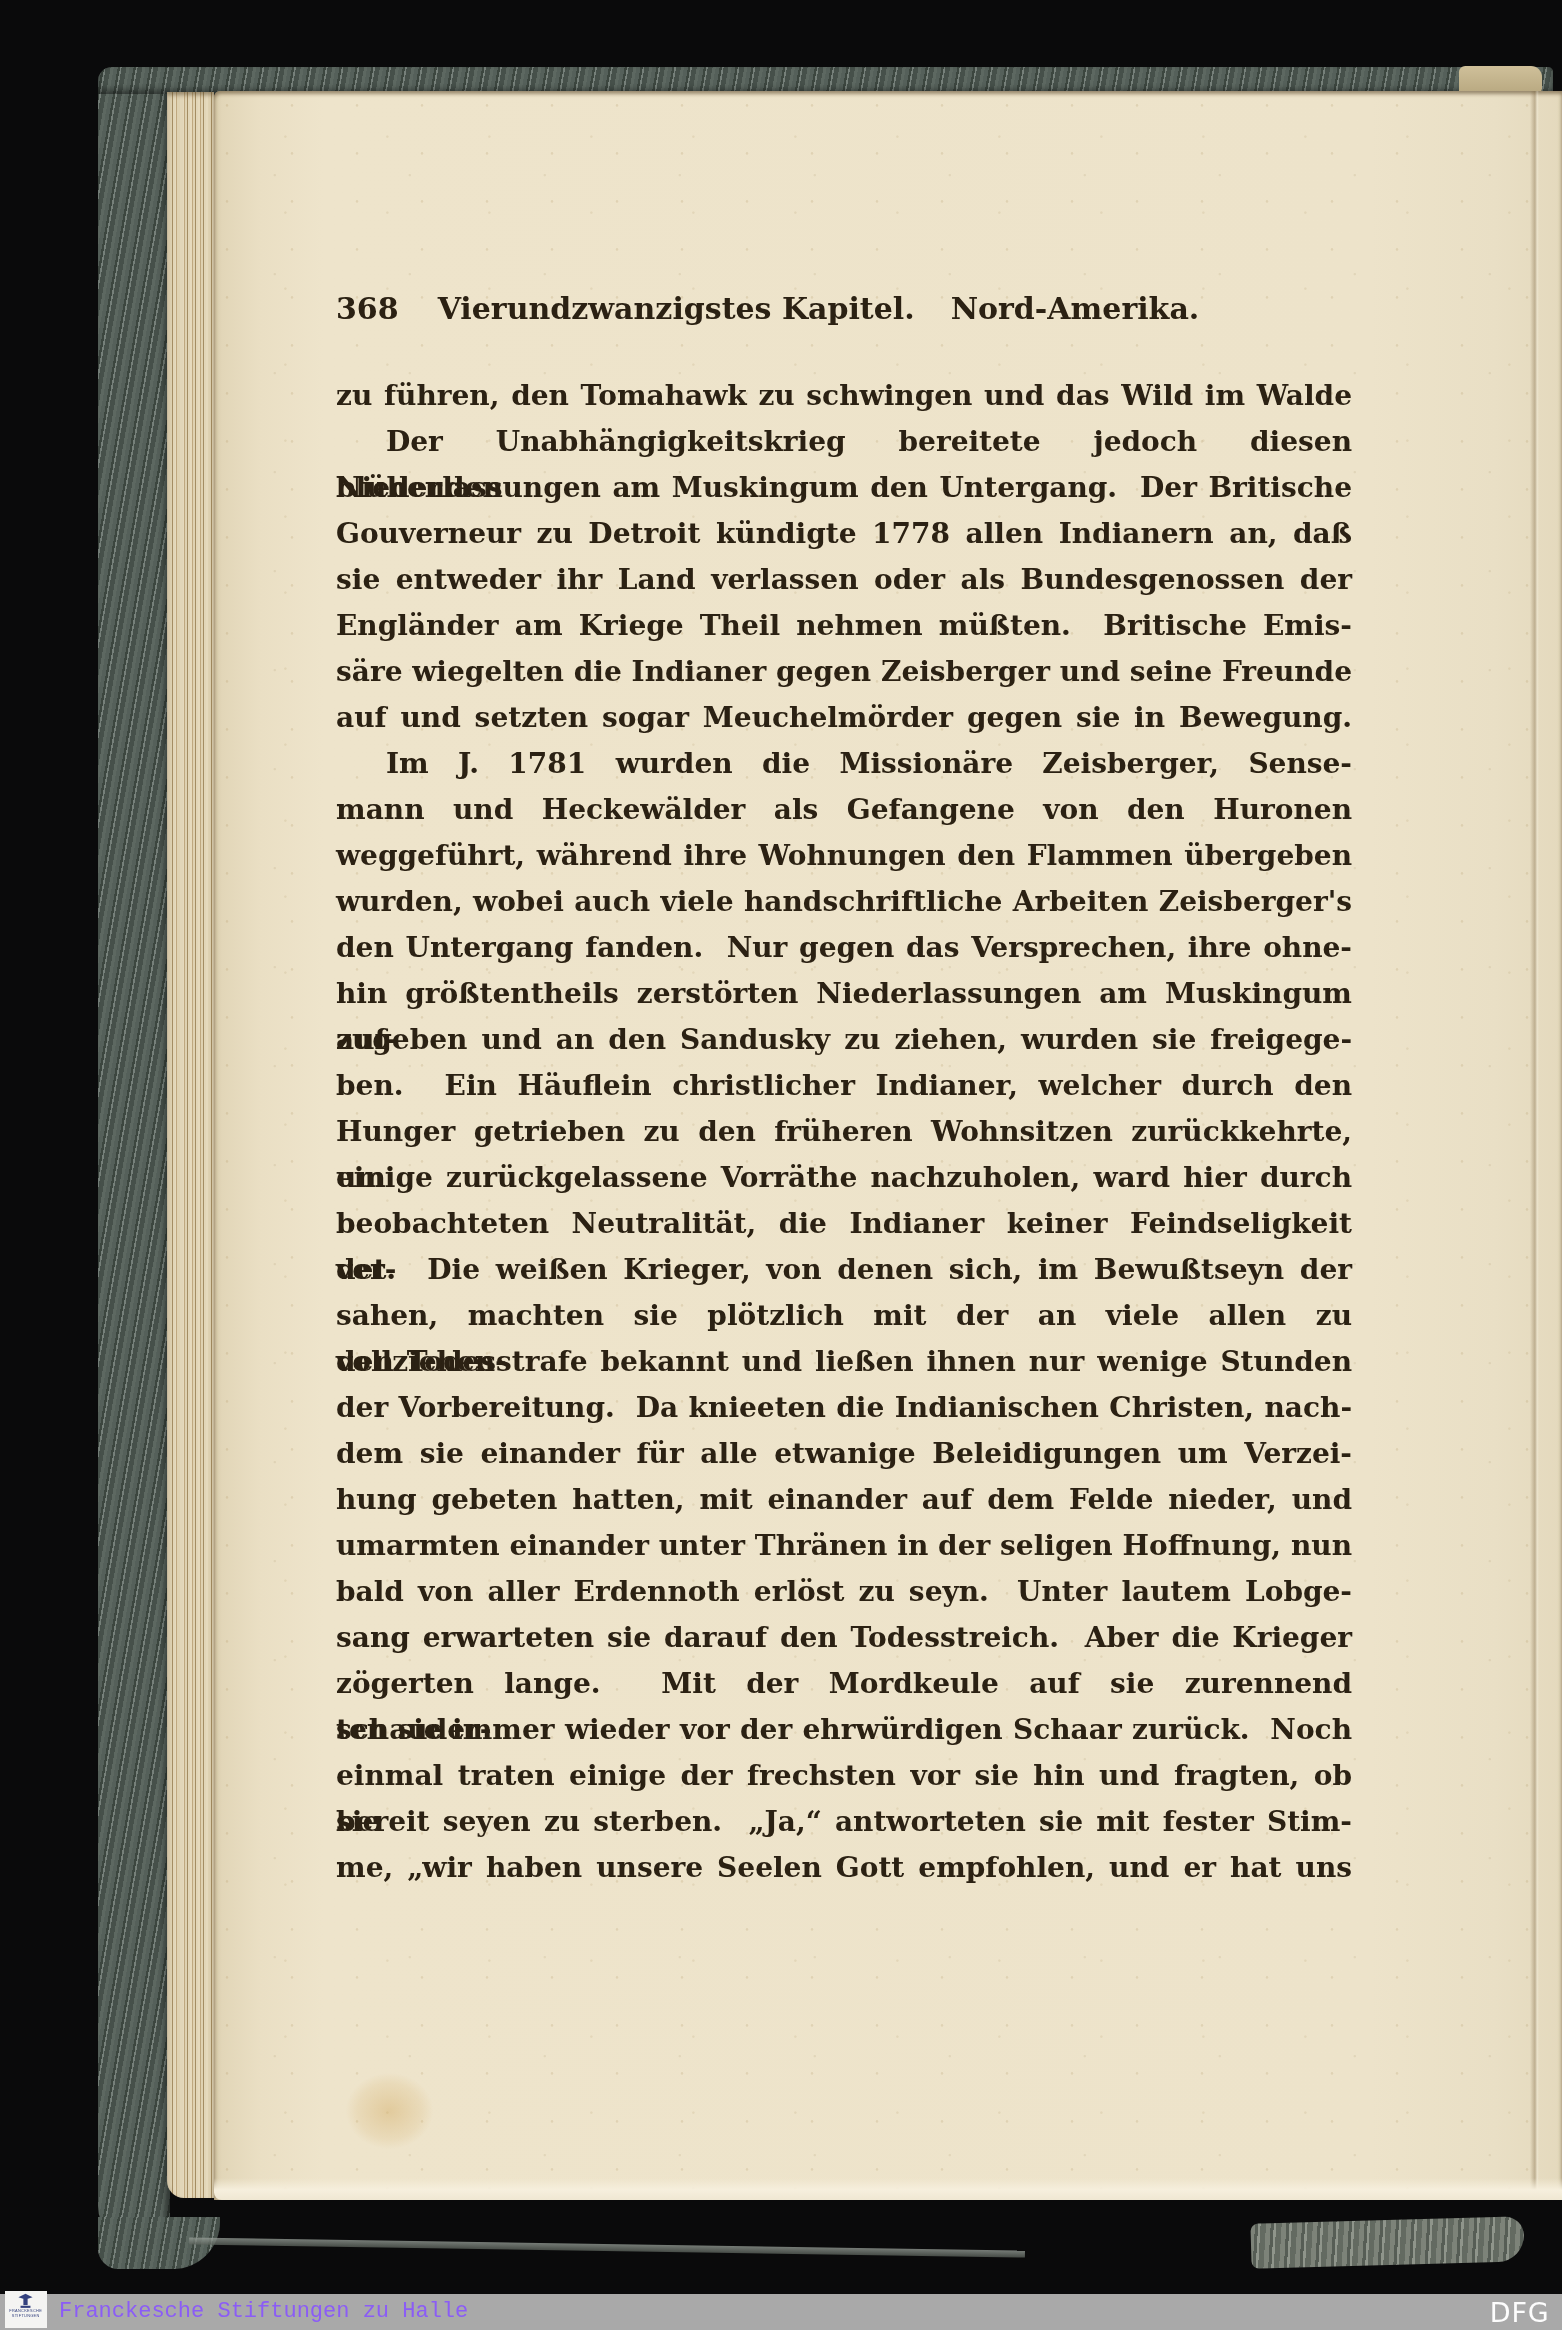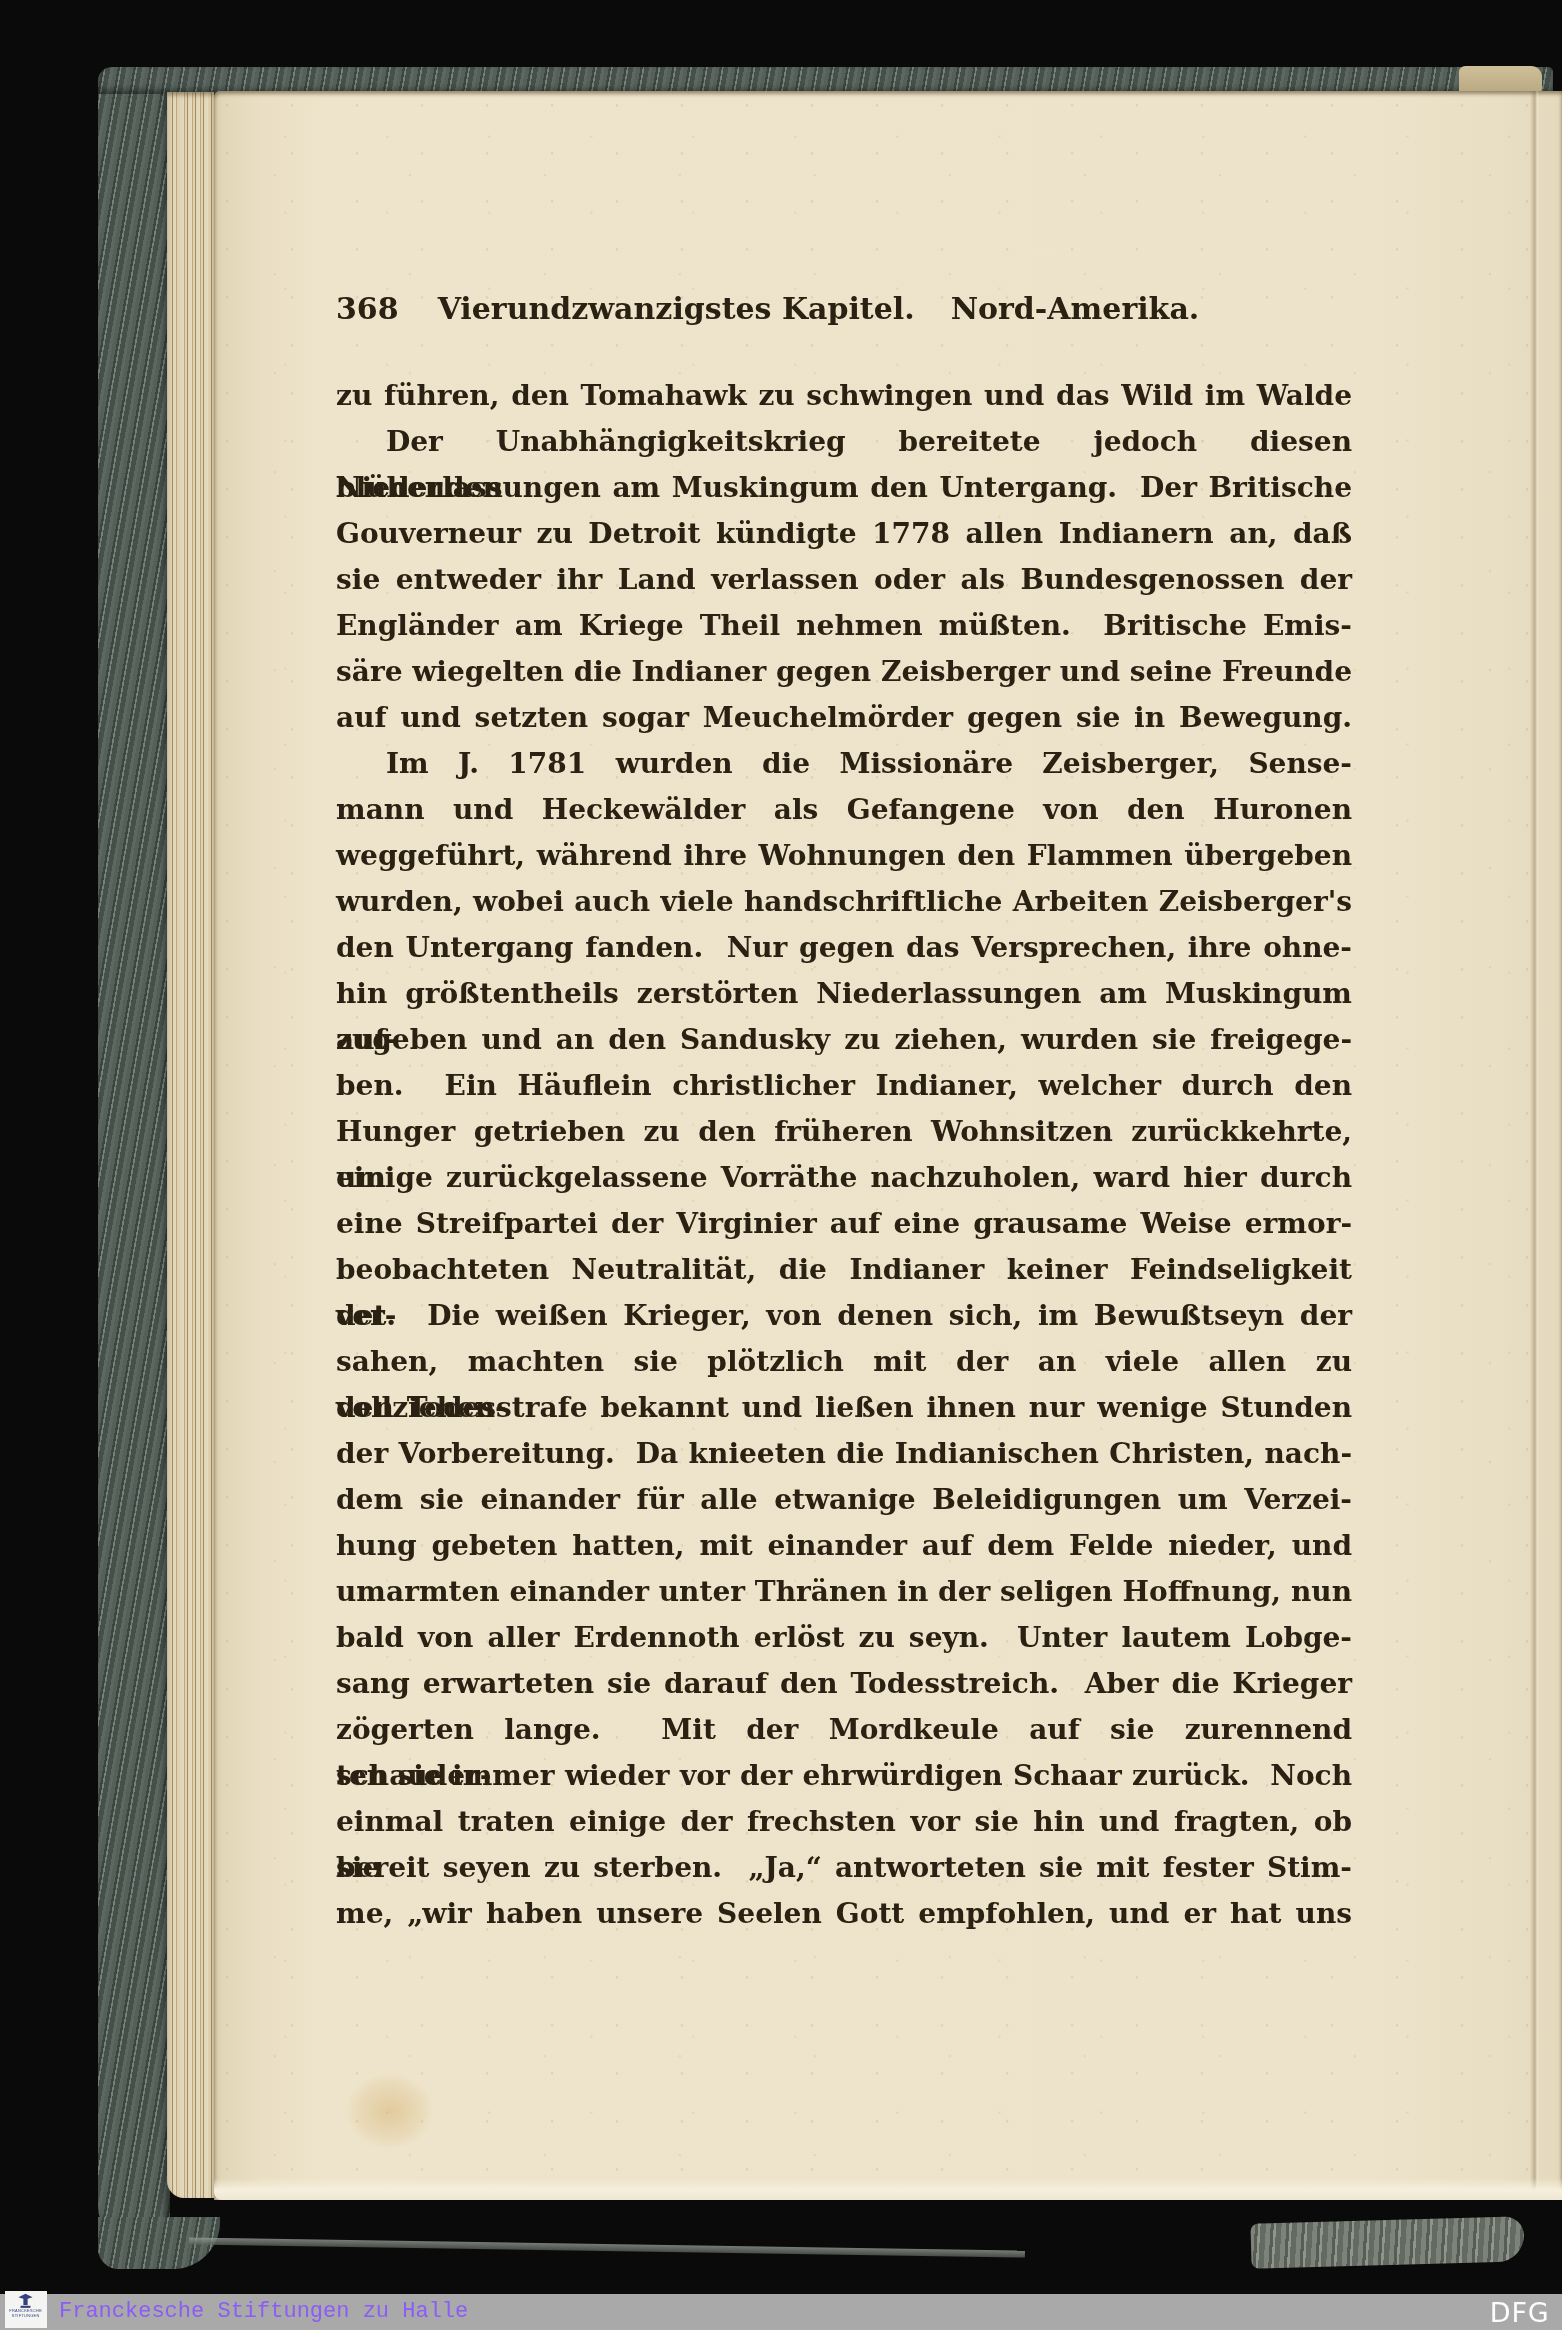--- a/index.html
+++ b/index.html
@@ -108,21 +108,20 @@
         <div class="line ind">Im J. 1781 wurden die Missionäre Zeisberger, Sense-</div>
         <div class="line">mann und Heckewälder als Gefangene von den Huronen</div>
         <div class="line">weggeführt, während ihre Wohnungen den Flammen übergeben</div>
         <div class="line">wurden, wobei auch viele handschriftliche Arbeiten Zeisberger's</div>
         <div class="line">den Untergang fanden.  Nur gegen das Versprechen, ihre ohne-</div>
         <div class="line">hin größtentheils zerstörten Niederlassungen am Muskingum auf-</div>
         <div class="line">zugeben und an den Sandusky zu ziehen, wurden sie freigege-</div>
         <div class="line">ben.  Ein Häuflein christlicher Indianer, welcher durch den</div>
         <div class="line">Hunger getrieben zu den früheren Wohnsitzen zurückkehrte, um</div>
         <div class="line">einige zurückgelassene Vorräthe nachzuholen, ward hier durch</div>
-        <div class="line">eine Streifpartei der Virginier auf eine grausame Weise ermor-</div>
         <div class="line">beobachteten Neutralität, die Indianer keiner Feindseligkeit ver-</div>
         <div class="line">det.  Die weißen Krieger, von denen sich, im Bewußtseyn der</div>
         <div class="line">sahen, machten sie plötzlich mit der an viele allen zu vollziehen-</div>
         <div class="line">den Todesstrafe bekannt und ließen ihnen nur wenige Stunden</div>
         <div class="line">der Vorbereitung.  Da knieeten die Indianischen Christen, nach-</div>
         <div class="line">dem sie einander für alle etwanige Beleidigungen um Verzei-</div>
         <div class="line">hung gebeten hatten, mit einander auf dem Felde nieder, und</div>
         <div class="line">umarmten einander unter Thränen in der seligen Hoffnung, nun</div>
         <div class="line">bald von aller Erdennoth erlöst zu seyn.  Unter lautem Lobge-</div>
         <div class="line">sang erwarteten sie darauf den Todesstreich.  Aber die Krieger</div>

